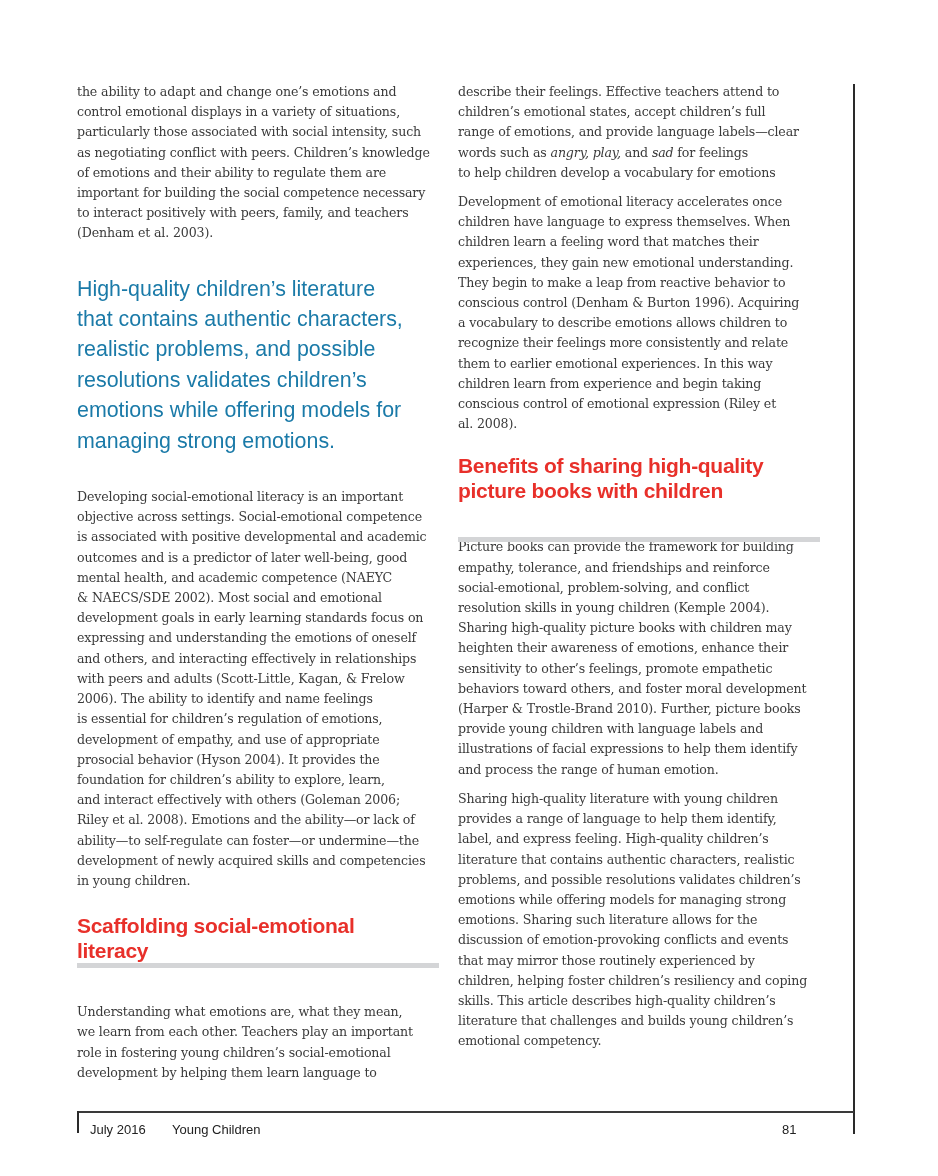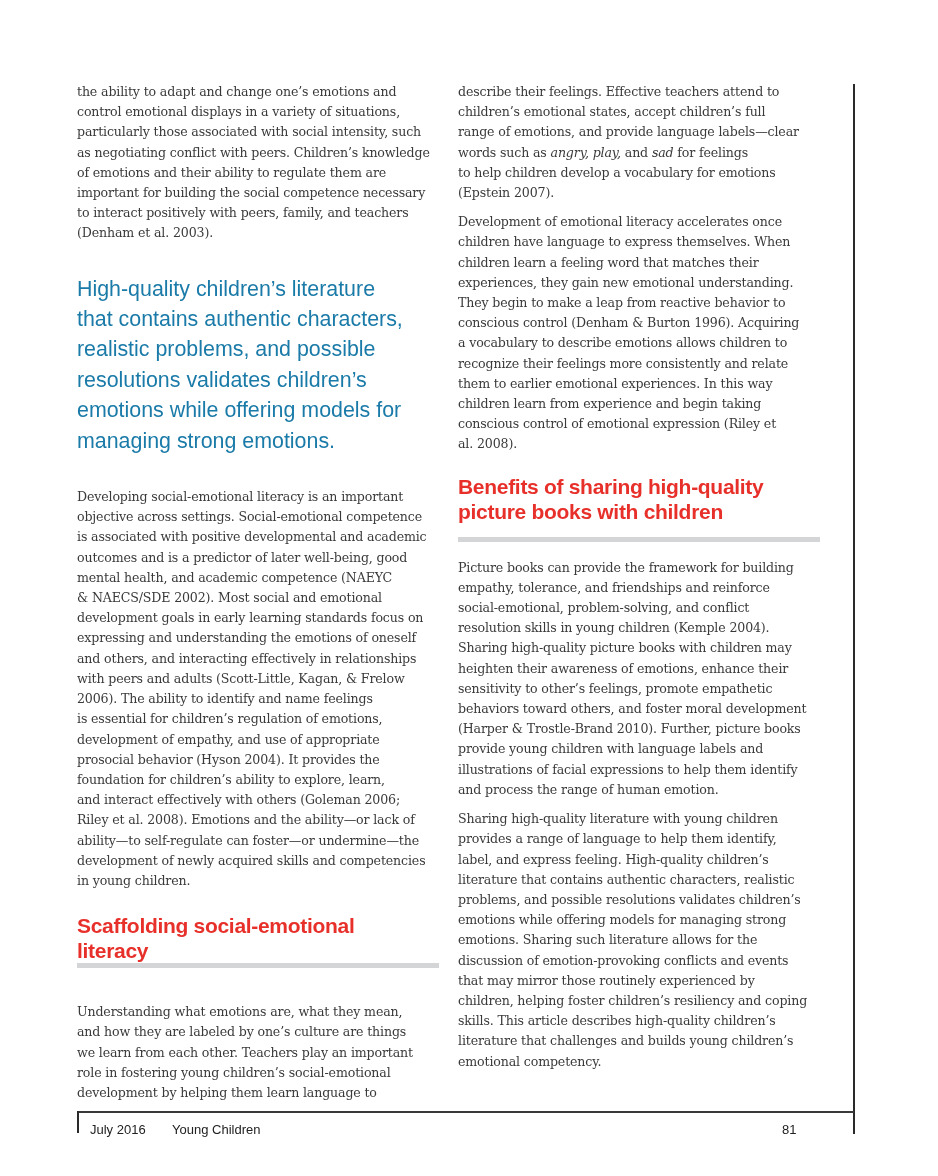--- a/index.html
+++ b/index.html
@@ -94,37 +94,35 @@
         <div>in young children.</div>
       </div>
 
     <div class="section-heading" id="left-heading" style="margin-top:22px;">
         <div>Scaffolding social-emotional</div>
         <div>literacy</div>
       </div>
 
     <div class="body-text" id="left-p3" style="margin-top:39px;">
         <div>Understanding what emotions are, what they mean,</div>
-        <div>and how they are labeled by one’s culture are things</div>
         <div>we learn from each other. Teachers play an important</div>
         <div>role in fostering young children’s social-emotional</div>
         <div>development by helping them learn language to</div>
       </div>
   </div>
 
   <div class="gray-rule" style="left:77px; top:963px; width:362px;"></div>
 
   <div class="col col-right">
     <div class="body-text">
       <div>describe their feelings. Effective teachers attend to</div>
       <div>children’s emotional states, accept children’s full</div>
       <div>range of emotions, and provide language labels—clear</div>
       <div><span>words such as </span><em>angry, play,</em><span> and </span><em>sad</em><span> for feelings</span></div>
       <div>to help children develop a vocabulary for emotions</div>
-      <div>(Epstein 2007).</div>
     </div>
 
     <div class="body-text" id="right-p2" style="margin-top:9px;">
         <div>Development of emotional literacy accelerates once</div>
         <div>children have language to express themselves. When</div>
         <div>children learn a feeling word that matches their</div>
         <div>experiences, they gain new emotional understanding.</div>
         <div>They begin to make a leap from reactive behavior to</div>
         <div>conscious control (Denham &amp; Burton 1996). Acquiring</div>
         <div>a vocabulary to describe emotions allows children to</div>

